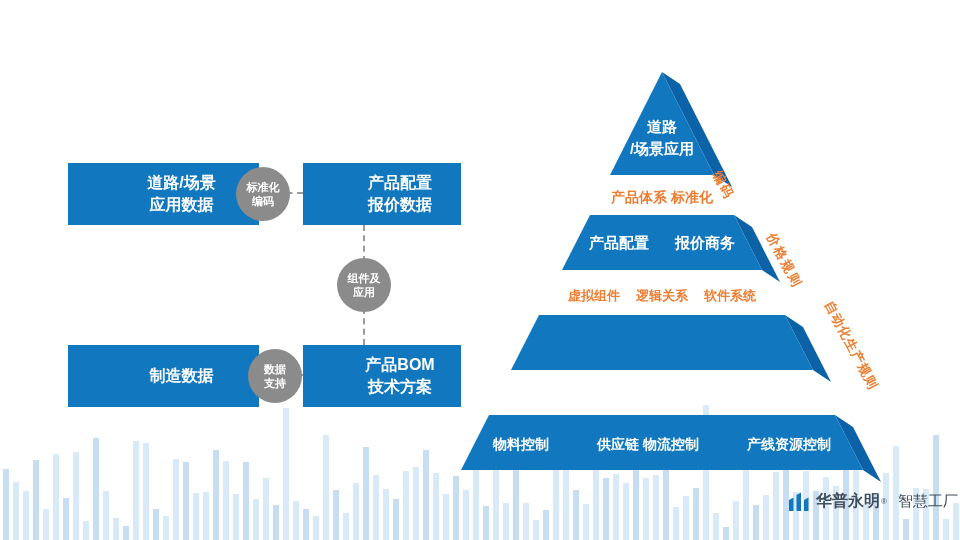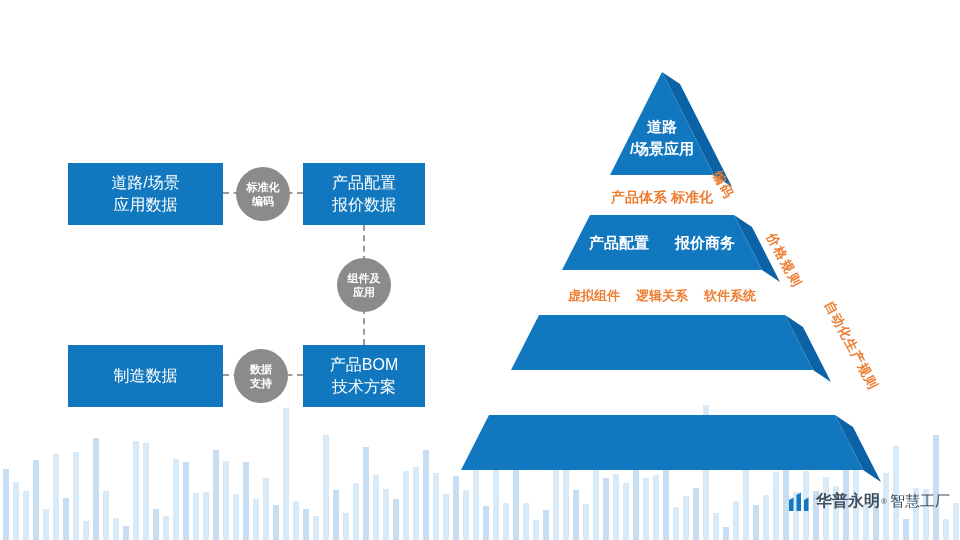--- a/index.html
+++ b/index.html
@@ -14,44 +14,44 @@
   .wave-bar { width:6px; flex:0 0 auto; background:#d8e9f7; }
 
   
   .title { position:absolute; left:38px; top:32px; display:flex; align-items:center; gap:10px; }
   .title-bar { width:5px; height:24px; background:#C00000; }
   .title-text { font-size:19px; font-weight:bold; color:#1F4E9C; white-space:nowrap; }
   .title-text .sep { margin:0 6px; }
   .title-main { border-bottom:2px solid #1F4E9C; padding-bottom:2px; }
 
   
-  .fbox { position:absolute; background:#1177BE; color:#fff; font-weight:normal; font-size:16px;
+  .fbox { position:absolute; background:#1177BE; color:#fff; font-weight:bold; font-size:16px;
           display:flex; flex-direction:column; justify-content:center; align-items:center;
-          text-align:center; line-height:1.35; }
+          text-align:center; line-height:1.35;padding-left:36px; }
   .dash-h { position:absolute; border-top:2px dashed #9b9b9b; }
   .dash-v { position:absolute; border-left:2px dashed #9b9b9b; }
   .circle { position:absolute; width:54px; height:54px; border-radius:50%; background:#8B8B8B;
             color:#fff; font-size:11px; font-weight:bold; display:flex; flex-direction:column;
             align-items:center; justify-content:center; line-height:1.3; text-align:center; }
 
   
   svg.pyr { position:absolute; left:0; top:0; width:960px; height:540px; }
   svg.pyr .face { fill:#1177BE; }
   svg.pyr .flap { fill:#0B62A6; }
   .pt { position:absolute; color:#fff; font-weight:bold; font-size:15px; text-align:center; line-height:1.45; }
   .prow { position:absolute; display:flex; color:#fff; font-weight:bold; font-size:15px; }
   .gap-row { position:absolute; display:flex; color:#ED7D31; font-weight:bold; }
   .side { position:absolute; color:#ED7D31; font-weight:bold; font-size:13px; letter-spacing:2px;
           transform:rotate(62deg); transform-origin:0 0; white-space:nowrap; }
 
   
   .logo { position:absolute; left:788px; top:490px; display:flex; align-items:center; }
   .logo .brand { font-size:16px; font-weight:bold; color:#3E4E5E; margin-left:6px; }
   .logo sup { font-size:8px; color:#3E4E5E; margin:0 1px; }
-  .logo .suffix { font-size:15px; color:#3E4E5E; margin-left:2px; }
+  .logo .suffix { font-size:15px; color:#3E4E5E; margin-left:10px; }
 </style>
 </head>
 <body>
 
 <div class="slide">
 
   <div class="wave">
       <div class="wave-bar" style="height: 71px; background: rgb(199, 222, 242);"></div>
       <div class="wave-bar" style="height: 58px;"></div>
       <div class="wave-bar" style="height: 49px;"></div>
@@ -183,21 +183,21 @@
   </div>
 
   <div class="circle" style="left:236px;top:167px;">
     <div>标准化</div>
     <div>编码</div>
   </div>
   <div class="circle" style="left:337px;top:258px;">
     <div>组件及</div>
     <div>应用</div>
   </div>
-  <div class="circle" style="left:234px;top:349px;">
+  <div class="circle" style="left:248px;top:349px;">
     <div>数据</div>
     <div>支持</div>
   </div>
 
   <div class="pt" style="left:582px;top:116px;width:160px;">
     <div>道路</div>
     <div>/场景应用</div>
   </div>
 
   <div class="gap-row" style="left:552px;top:189px;width:220px;justify-content:center;gap:4px;font-size:14px;">
@@ -211,20 +211,25 @@
   </div>
 
   <div class="gap-row" style="left:532px;top:287px;width:260px;justify-content:center;gap:16px;font-size:13px;">
     <span>虚拟组件</span>
     <span>逻辑关系</span>
     <span>软件系统</span>
   </div>
 
 
 
+  <div class="prow" style="left:493px;top:436px;width:338px;justify-content:space-between;font-size:14px;">
+    <span>物料控制</span>
+    <span>供应链 物流控制</span>
+    <span>产线资源控制</span>
+  </div>
 
   <div class="side" style="left:724px;top:168px;">编码</div>
   <div class="side" style="left:778px;top:230px;">价格规则</div>
   <div class="side" style="left:836px;top:298px;letter-spacing:1px;">自动化生产规则</div>
 
   <div class="logo">
     <svg width="22" height="22" viewBox="0 0 22 22" aria-hidden="true">
       <polygon points="1,21 1,10 5.5,7.5 5.5,21" fill="#1177BE"></polygon>
       <polygon points="8.5,21 8.5,5 13,2.5 13,21" fill="#1177BE"></polygon>
       <polygon points="16,21 16,10 20.5,7.5 20.5,21" fill="#1177BE"></polygon>

